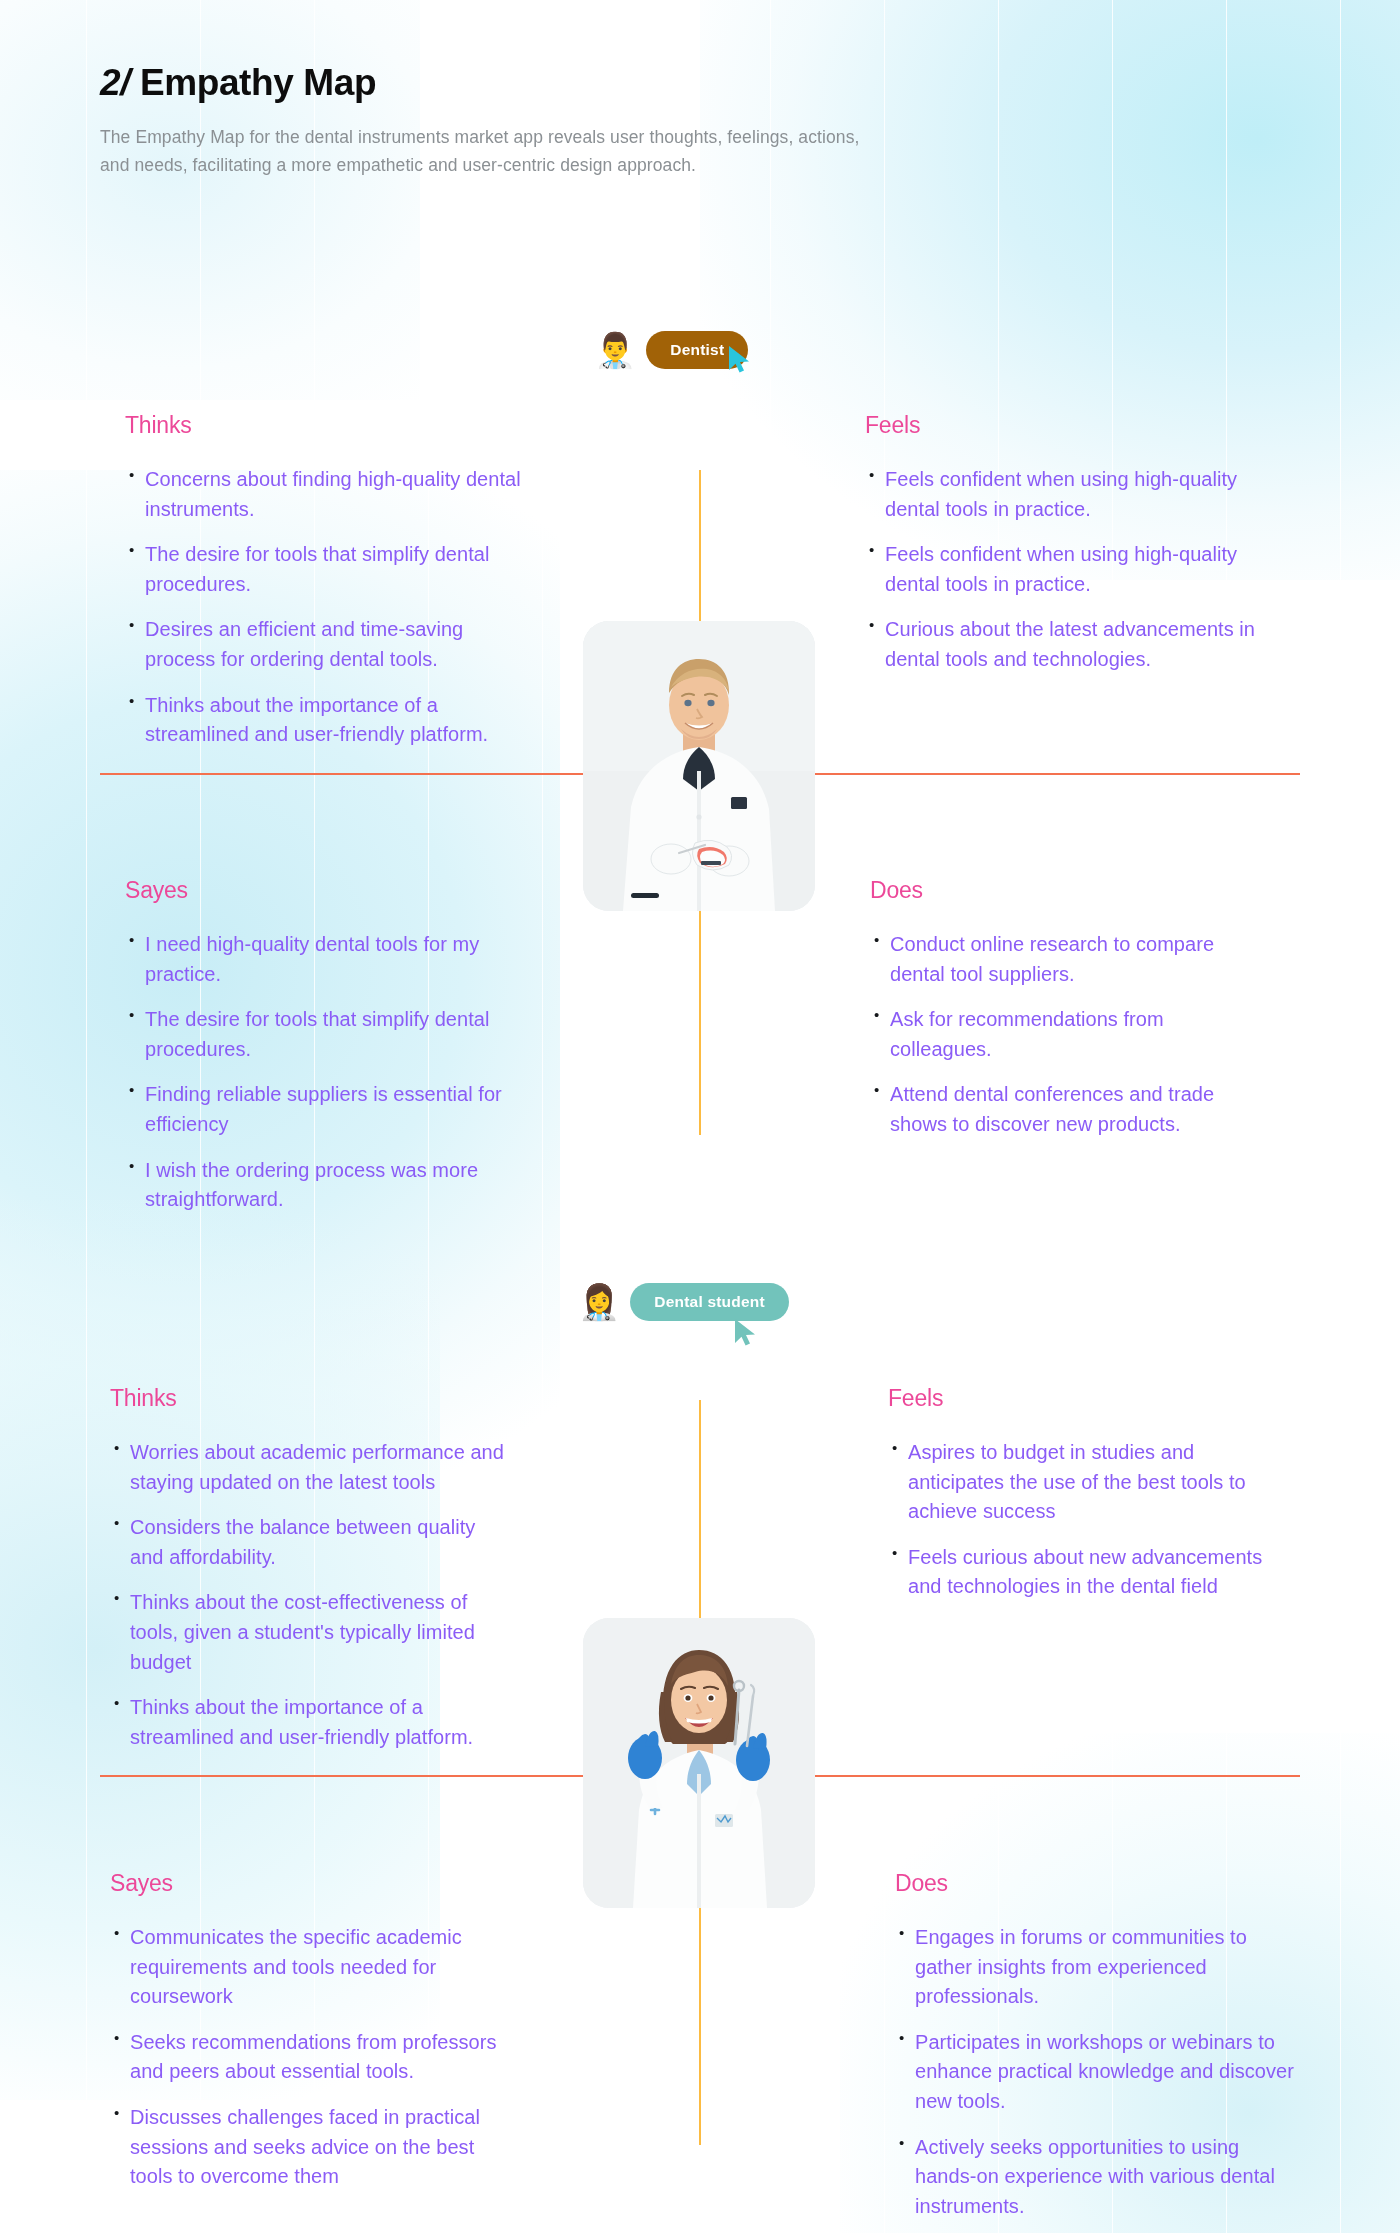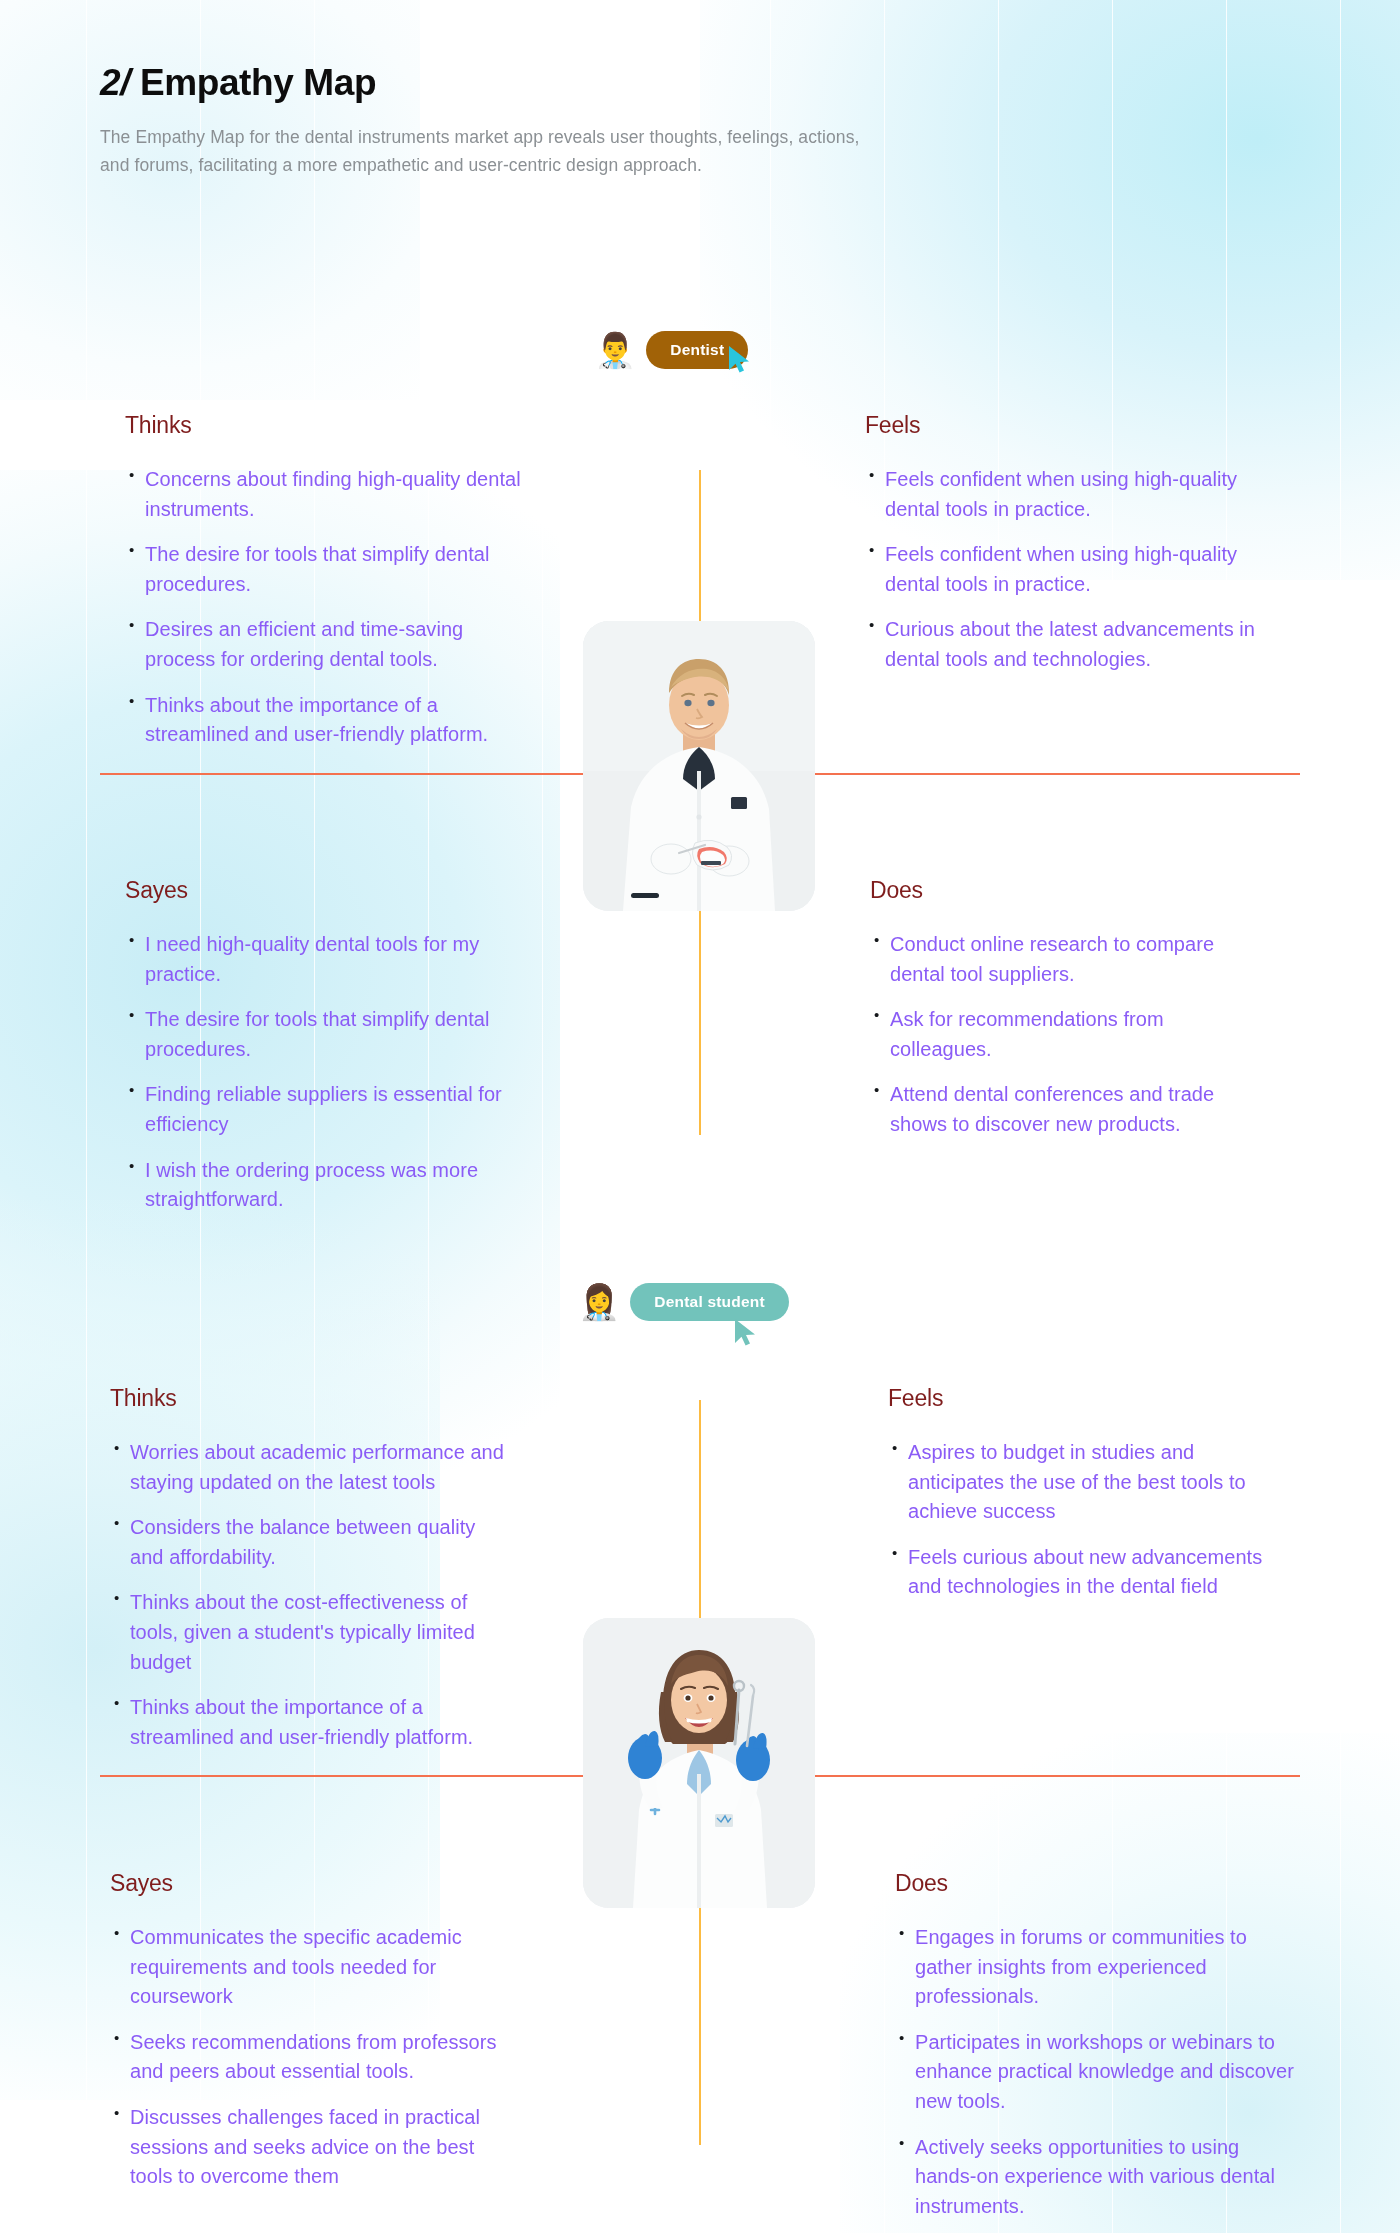--- a/index.html
+++ b/index.html
@@ -74,21 +74,21 @@
     border-radius:999px; padding:10px 24px;
     font-size:15.5px; font-weight:700; color:#ffffff;
     letter-spacing:0.2px; white-space:nowrap;
     font-family:"Liberation Sans", sans-serif;
   }
   .cursor-arrow { position:absolute; z-index:7; }
 
   
   .quad { position:absolute; z-index:4; }
   .quad-title {
-    font-size:23px; font-weight:400; color:#7f1d1d;
+    font-size:23px; font-weight:400; color:#ec4899;
     letter-spacing:-0.2px; margin-bottom:26px;
   }
   .quad ul { list-style:none; }
   .quad li {
     position:relative; padding-left:20px;
     font-size:20px; line-height:1.48; color:#8b5cf6;
     margin-bottom:15px; letter-spacing:0.05px;margin-top:16px;
   }
   .quad li:last-child { margin-bottom:0; }
   .quad li::before {
@@ -126,21 +126,21 @@
     <div class="col-line" style="left: 998px;"></div>
     <div class="col-line" style="left: 1112px;"></div>
     <div class="col-line" style="left: 1226px;"></div>
     <div class="col-line" style="left: 1340px;"></div>
   </div>
 
 <div id="page">
 
   <div class="header">
     <div class="page-title"><span class="num">2/</span> <span>Empathy Map</span></div>
-    <div class="page-subtitle">The Empathy Map for the dental instruments market app reveals user thoughts, feelings, actions, and forums, facilitating a more empathetic and user-centric design approach.</div>
+    <div class="page-subtitle">The Empathy Map for the dental instruments market app reveals user thoughts, feelings, actions, and needs, facilitating a more empathetic and user-centric design approach.</div>
   </div>
 
   <div class="axis-v" style="left:699px; top:470px; height:665px;"></div>
   <div class="axis-h" style="left:100px; top:773px; width:1200px;"></div>
 
   <div class="axis-v" style="left:699px; top:1400px; height:745px;"></div>
   <div class="axis-h" style="left:100px; top:1775px; width:1200px;"></div>
 
   <div class="persona-tag" style="left:594px; top:331px;">
     <span class="persona-emoji">👨‍⚕️</span>

